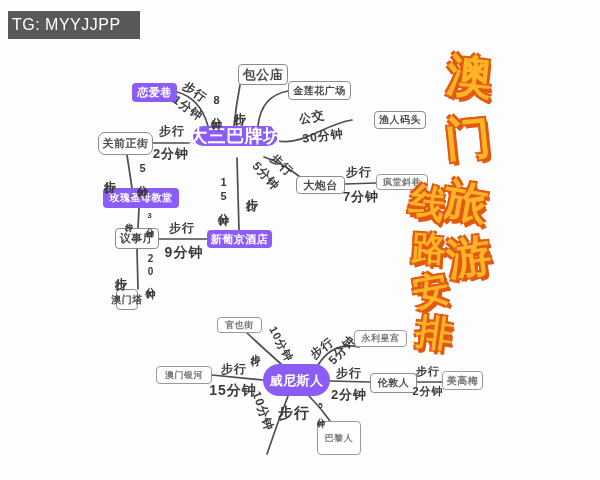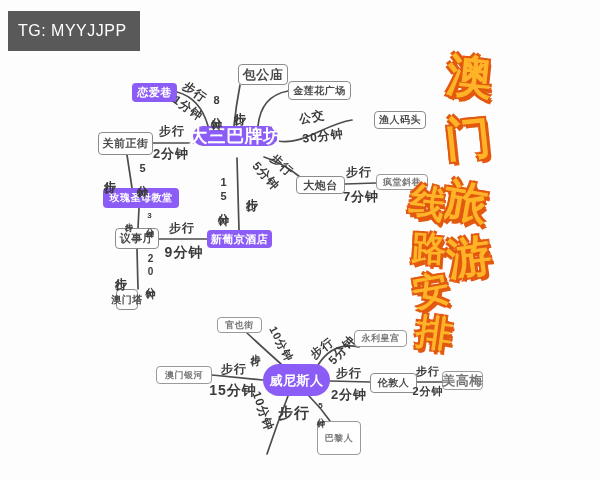--- a/index.html
+++ b/index.html
@@ -14,22 +14,22 @@
   .node.white{background:#fff;border:1.6px solid #8c8c8c;color:#4a4a4a;}
   .node.white.light{color:#767676;border-color:#9a9a9a;}
   .node.green{background:#8b5cf6;color:#fff;border:none;}
   .node.pill{border-radius:17px;}
   .elabel{position:absolute;color:#3a3a3a;font-weight:bold;white-space:nowrap;
           line-height:1;letter-spacing:1px;}
   .elabel.vert{writing-mode:vertical-rl;text-orientation:upright;letter-spacing:2px;}
   .tchar{position:absolute;font-weight:900;line-height:1;
          font-family:"DejaVu Sans","Liberation Sans",sans-serif;}
   .bar{position:absolute;display:flex;align-items:center;box-sizing:border-box;}
-  #tg-bar{left:8px;top:11px;width:132px;height:40px;background:#595959;
-          color:#fff;font-size:16px;padding-left:10px;letter-spacing:.5px;}
+  #tg-bar{left:8px;top:11px;width:132px;height:28px;background:#595959;
+          color:#fff;font-size:16px;padding-left:4px;letter-spacing:.5px;}
   #site-bar{left:388px;top:439px;width:212px;height:33px;background:#6b6b6b;
             color:#fff;font-size:16px;justify-content:center;letter-spacing:.3px;}
 </style>
 </head>
 <body>
 
 <div id="stage">
   <svg id="edges" viewBox="0 0 600 480" xmlns="http://www.w3.org/2000/svg">
       <path d="M 177,92 Q 200,98 208,126"></path>
       <path d="M 240,85 Q 236,106 234,126"></path>
@@ -51,33 +51,33 @@
       <path d="M 288,396 Q 277,424 267,454"></path>
       <path d="M 309,396 Q 321,408 330,421"></path>
     </svg>
 
   <div id="nodes-layer">
       <div class="node green" style="left: 132px; top: 83px; width: 45px; height: 19px; font-size: 11px;">恋爱巷</div>
       <div class="node white" style="left: 216px; top: 64px; width: 50px; height: 21px; font-size: 13px; margin-left: 22px;">包公庙</div>
       <div class="node white" style="left: 288px; top: 81px; width: 63px; height: 19px; font-size: 10px;">金莲花广场</div>
       <div class="node white" style="left: 352px; top: 111px; width: 52px; height: 18px; font-size: 10px; margin-left: 22px;">渔人码头</div>
       <div class="node green pill" style="left: 193px; top: 126px; width: 85px; height: 20px; font-size: 18px;">大三巴牌坊</div>
-      <div class="node white" style="left: 98px; top: 132px; width: 55px; height: 23px; font-size: 11px;">关前正街</div>
+      <div class="node white" style="left: 98px; top: 132px; width: 55px; height: 23px; font-size: 11px; border-radius: 7px;">关前正街</div>
       <div class="node green" style="left: 103px; top: 188px; width: 76px; height: 20px; font-size: 10px;">玫瑰圣母教堂</div>
       <div class="node white" style="left: 115px; top: 228px; width: 44px; height: 21px; font-size: 11px;">议事厅</div>
       <div class="node white" style="left: 116px; top: 289px; width: 22px; height: 21px; font-size: 10px;">澳门塔</div>
       <div class="node green" style="left: 207px; top: 230px; width: 65px; height: 18px; font-size: 11px;">新葡京酒店</div>
       <div class="node white" style="left: 296px; top: 176px; width: 49px; height: 18px; font-size: 11px;">大炮台</div>
       <div class="node white light" style="left: 376px; top: 174px; width: 52px; height: 16px; font-size: 9px;">疯堂斜巷</div>
       <div class="node white light" style="left: 217px; top: 317px; width: 45px; height: 16px; font-size: 9px;">官也街</div>
       <div class="node white light" style="left: 156px; top: 366px; width: 56px; height: 18px; font-size: 9px;">澳门银河</div>
       <div class="node green pill" style="left: 263px; top: 364px; width: 67px; height: 32px; font-size: 13px;">威尼斯人</div>
       <div class="node white light" style="left: 354px; top: 330px; width: 53px; height: 17px; font-size: 9px;">永利皇宫</div>
       <div class="node white" style="left: 370px; top: 373px; width: 47px; height: 20px; font-size: 10px;">伦敦人</div>
-      <div class="node white light" style="left: 442px; top: 371px; width: 41px; height: 19px; font-size: 13px;">美高梅</div>
+      <div class="node white light" style="left: 442px; top: 371px; width: 41px; height: 19px; font-size: 10px;">美高梅</div>
       <div class="node white light" style="left: 317px; top: 421px; width: 44px; height: 34px; font-size: 9px;">巴黎人</div>
     </div>
   <div id="labels-layer">
       <span class="elabel" style="left: 195px; top: 92px; font-size: 12px; transform: translate(-50%, -50%) rotate(35deg);">步行</span>
       <span class="elabel" style="left: 188px; top: 108px; font-size: 12px; transform: translate(-50%, -50%) rotate(35deg);">1分钟</span>
       <span class="elabel vert" style="left: 216px; top: 103px; font-size: 11px; transform: translate(-50%, -50%);">8分钟</span>
       <span class="elabel vert" style="left: 240px; top: 104px; font-size: 12px; transform: translate(-50%, -50%);">步行</span>
       <span class="elabel" style="left: 312px; top: 117px; font-size: 12px; transform: translate(-50%, -50%) rotate(-12deg);">公交</span>
       <span class="elabel" style="left: 323px; top: 136px; font-size: 12px; transform: translate(-50%, -50%) rotate(-8deg);">30分钟</span>
       <span class="elabel" style="left: 282px; top: 165px; font-size: 12px; transform: translate(-50%, -50%) rotate(42deg);">步行</span>

